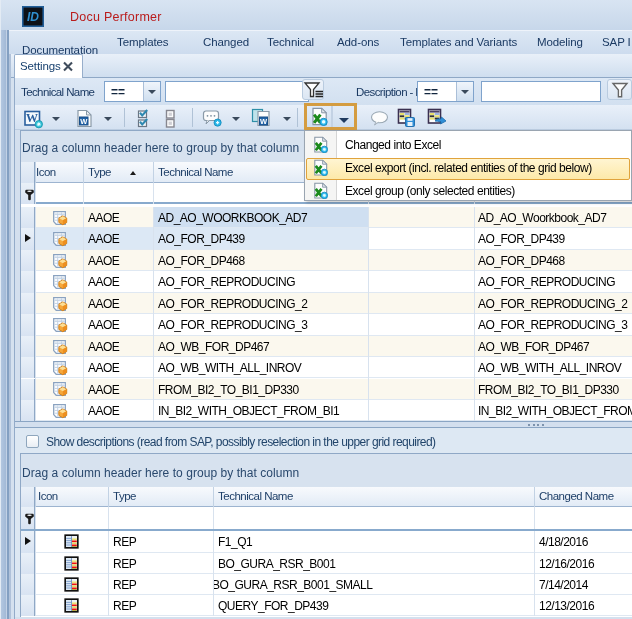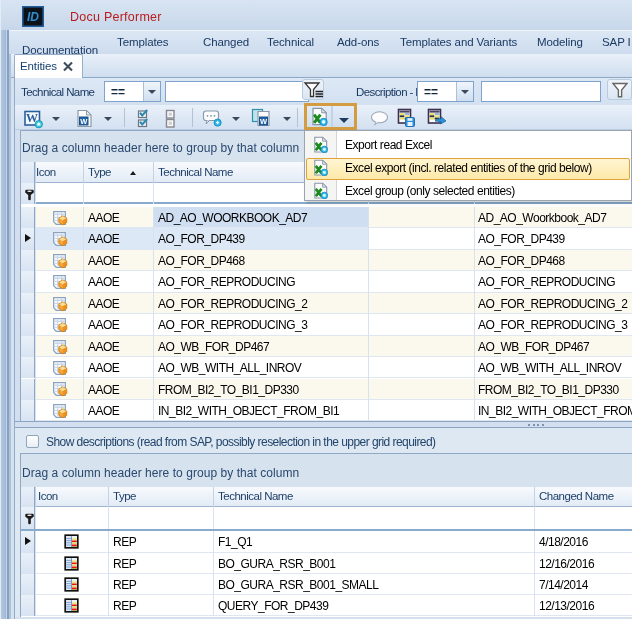--- a/index.html
+++ b/index.html
@@ -30,21 +30,21 @@
 <div class="t nav" style="left:22px;top:44px">Documentation</div>
 <div class="t nav" style="left:117px;top:36px">Templates</div>
 <div class="t nav" style="left:203px;top:36px">Changed</div>
 <div class="t nav" style="left:267px;top:36px">Technical</div>
 <div class="t nav" style="left:337px;top:36px">Add-ons</div>
 <div class="t nav" style="left:400px;top:36px">Templates and Variants</div>
 <div class="t nav" style="left:537px;top:36px">Modeling</div>
 <div class="t nav" style="left:602px;top:36px">SAP I</div>
 <div class="abs" style="left:10.5px;top:54px;width:622px;height:24px;background:linear-gradient(180deg,#e9f0f9,#cfdeef);border-bottom:1px solid #8fa8c6"></div>
 <div class="abs" style="left:13.5px;top:53.5px;width:69px;height:24.5px;background:#fff;border:1px solid #97aecb;border-bottom:none;border-radius:2px 2px 0 0"></div>
-<div class="t" style="left:20px;top:60px;font-size:11.5px;letter-spacing:-0.1px;color:#17406e">Entities</div>
+<div class="t" style="left:20px;top:60px;font-size:11.5px;letter-spacing:-0.1px;color:#17406e">Settings</div>
 <svg style="position:absolute;left:62px;top:61px" width="12" height="11" viewBox="0 0 12 11">
 <path d="M2 1.5 L10 9.5 M10 1.5 L2 9.5" stroke="#3f4c5c" stroke-width="2.1"></path>
   </svg>
 <div class="abs" style="left:15px;top:78px;width:617px;height:27px;background:linear-gradient(180deg,#dde8f5,#d2e0f0)"></div>
 <div class="t lbl" style="left:21px;top:86px">Technical Name</div>
 <div class="abs" style="left:104px;top:81px;width:57px;height:21px;background:#fff;border:1px solid #7fa3cc"></div>
 <div class="t" style="left:111px;top:85px;color:#12263e;font-size:12px;font-weight:bold">==</div>
 <div class="abs" style="left:143px;top:82px;width:17px;height:19px;background:linear-gradient(180deg,#f0f5fb,#cfdff0);border-left:1px solid #aabfd8"></div>
 <div style="position:absolute;left:147.5px;top:89.5px;width:0;height:0;border-left:4px solid transparent;border-right:4px solid transparent;border-top:4px solid #3a4a5c"></div>
 <div class="abs" style="left:165px;top:81px;width:144px;height:21px;background:#fff;border:1px solid #7fa3cc"></div>
@@ -405,21 +405,21 @@
 <path d="M2.2 4.4 H7.2 M2.2 6.6 H7.2 M2.2 8.8 H7.2 M2.2 11 H7.2" stroke="#7a9ac8" stroke-width="0.9"></path>
 <path d="M7.5 2.1 V12.9" stroke="#6a8cc0" stroke-width="0.9"></path>
 <rect x="8" y="2.2" width="4.8" height="2" fill="#eef1f2"></rect>
 <rect x="8" y="4.4" width="4.8" height="2" fill="#e8e075"></rect>
 <rect x="8" y="6.5" width="4.8" height="1.7" fill="#f01010"></rect>
 <rect x="8" y="8.4" width="4.8" height="1.9" fill="#e0d868"></rect>
 <rect x="8" y="10.5" width="4.8" height="1.6" fill="#f01010"></rect>
 <rect x="8" y="12.1" width="4.8" height="0.8" fill="#a8a020"></rect>
 </svg>
 <div class="t dat" style="left:113px;top:577.8px">REP</div>
-<div class="t dat" style="left:218px;top:577.8px">BO_GURA_RSR_B001_SMALL</div>
+<div class="t dat" style="left:212px;top:577.8px">BO_GURA_RSR_B001_SMALL</div>
 <div class="t dat" style="left:539px;top:577.8px">7/14/2014</div>
 <div class="abs" style="left:20.5px;top:595.0px;width:611.5px;height:21.25px;background:#ffffff;border-bottom:1px solid #dfe8f2"></div>
 <div class="abs" style="left:20.5px;top:595.0px;width:14px;height:21.25px;background:linear-gradient(180deg,#e9f0f8,#d8e3f2);border-right:1px solid #8fa8c6"></div>
 <svg style="position:absolute;left:64px;top:598.05px" width="15" height="15" viewBox="0 0 15 15">
 <rect x="1.2" y="1.2" width="12.6" height="12.6" fill="#fff" stroke="#111" stroke-width="1.7"></rect>
 <rect x="2.1" y="2.1" width="5.3" height="10.8" fill="#dcE9f6"></rect>
 <path d="M2.2 4.4 H7.2 M2.2 6.6 H7.2 M2.2 8.8 H7.2 M2.2 11 H7.2" stroke="#7a9ac8" stroke-width="0.9"></path>
 <path d="M7.5 2.1 V12.9" stroke="#6a8cc0" stroke-width="0.9"></path>
 <rect x="8" y="2.2" width="4.8" height="2" fill="#eef1f2"></rect>
 <rect x="8" y="4.4" width="4.8" height="2" fill="#e8e075"></rect>
@@ -440,21 +440,21 @@
 <div class="abs" style="left:305px;top:131px;width:31px;height:69px;background:#f5f5f4"></div>
 <div class="abs" style="left:336px;top:131px;width:1px;height:69px;background:#d5d5d5"></div>
 <div class="abs" style="left:306px;top:157.5px;width:324px;height:22px;background:linear-gradient(180deg,#fff5d2,#fde9a9);border:1px solid #e0a33c;border-radius:2px"></div>
 <svg style="position:absolute;left:313px;top:136px" width="15.3" height="17.1" viewBox="0 0 17 19">
 <path d="M2 1.3 H10.7 L15.2 5.8 V17.7 H2 Z" fill="#fdfdfd" stroke="#8695a5" stroke-width="1.2"></path>
 <path d="M10.7 1.3 V5.8 H15.2 Z" fill="#e4e9ee" stroke="#8695a5" stroke-width="1"></path>
 <path d="M3.1 7.6 L9.4 15.9 M9.4 7.6 L3.1 15.9" stroke="#1c8a1c" stroke-width="3"></path>
 <circle cx="12.6" cy="14.9" r="3.6" fill="#32bdf0" stroke="#0e85bb" stroke-width="0.9"></circle>
 <path d="M10.9 14.9 h3.4 M12.6 13.2 v3.4 M11.4 13.7 l2.4 2.4 M13.8 13.7 l-2.4 2.4" stroke="#e8fbff" stroke-width="1.1"></path>
 </svg>
-<div class="t mnu" style="left:345px;top:138px">Export read Excel</div>
+<div class="t mnu" style="left:345px;top:138px">Changed into Excel</div>
 <svg style="position:absolute;left:313px;top:159px" width="15.3" height="17.1" viewBox="0 0 17 19">
 <path d="M2 1.3 H10.7 L15.2 5.8 V17.7 H2 Z" fill="#fdfdfd" stroke="#8695a5" stroke-width="1.2"></path>
 <path d="M10.7 1.3 V5.8 H15.2 Z" fill="#e4e9ee" stroke="#8695a5" stroke-width="1"></path>
 <path d="M3.1 7.6 L9.4 15.9 M9.4 7.6 L3.1 15.9" stroke="#1c8a1c" stroke-width="3"></path>
 <circle cx="12.6" cy="14.9" r="3.6" fill="#32bdf0" stroke="#0e85bb" stroke-width="0.9"></circle>
 <path d="M10.9 14.9 h3.4 M12.6 13.2 v3.4 M11.4 13.7 l2.4 2.4 M13.8 13.7 l-2.4 2.4" stroke="#e8fbff" stroke-width="1.1"></path>
 </svg>
 <div class="t mnu" style="left:345px;top:161px">Excel export (incl. related entities of the grid below)</div>
 <svg style="position:absolute;left:313px;top:182px" width="15.3" height="17.1" viewBox="0 0 17 19">
 <path d="M2 1.3 H10.7 L15.2 5.8 V17.7 H2 Z" fill="#fdfdfd" stroke="#8695a5" stroke-width="1.2"></path>

